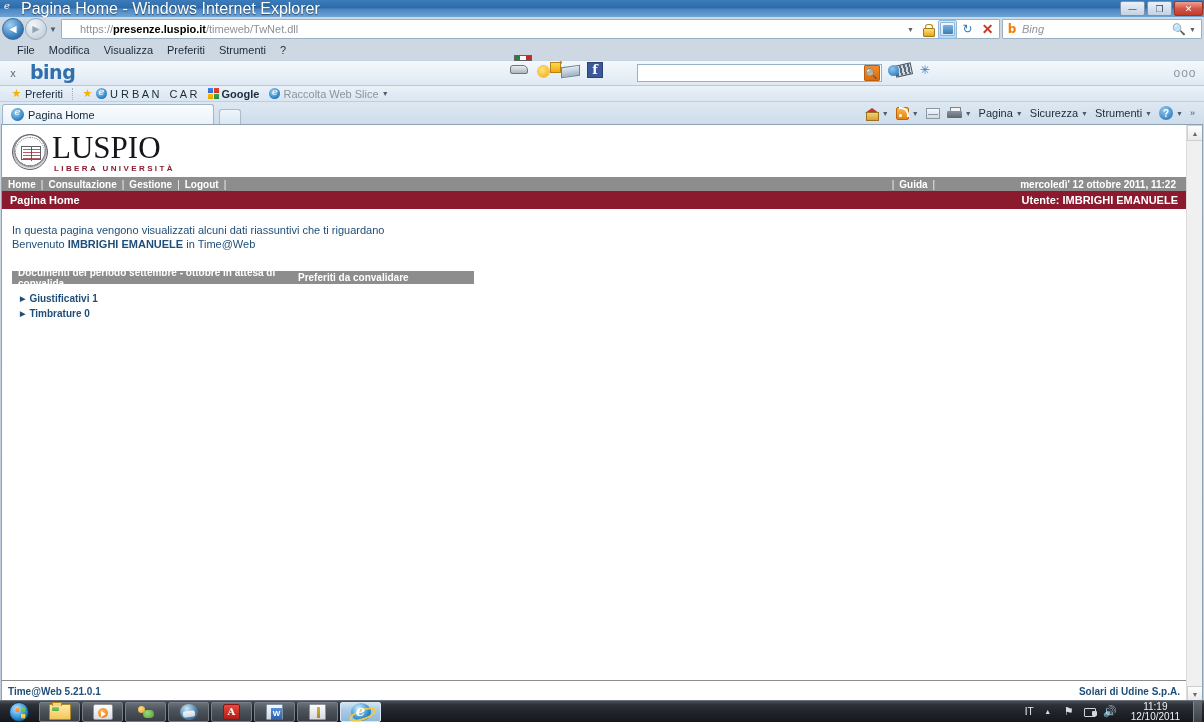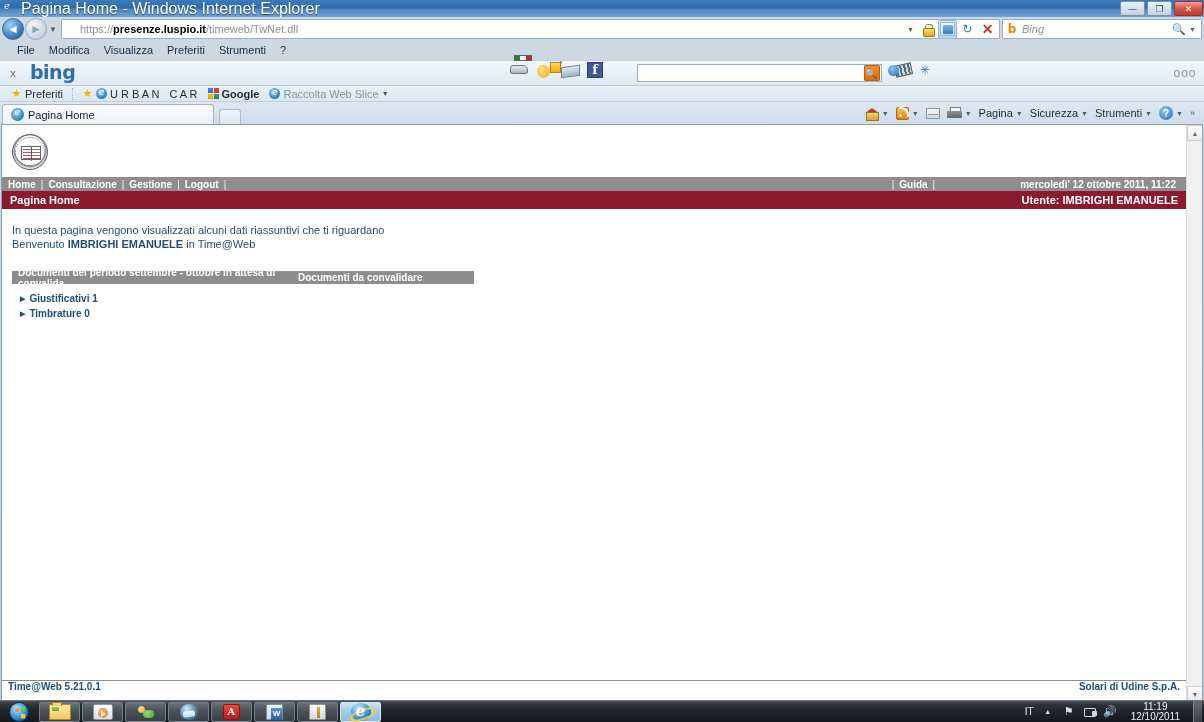--- a/index.html
+++ b/index.html
@@ -280,21 +280,21 @@
     padding: 2px 0 2px 8px;
   }
   .treeitem .tri {
     color:#1f4e79; font-size:7px; line-height:7px; flex:none;
   }
 
   
   .pagefooter {
     position:absolute; left:0; right:0; bottom:0; height: 22px;
     border-top: 1px solid #8d8d8d;
-    display:flex; align-items:flex-start;
+    display:flex; align-items:center;
     font-size: 10px; font-weight:bold; color:#1f4e79;
     padding: 0 6px;
   }
   .pagefooter .right { margin-left:auto; }
 
   
   .vscroll {
     position:absolute; right:0; top:0; width:16px; bottom:0;
     background:#f0f0f0; border-left:1px solid #dcdcdc;
   }
@@ -679,20 +679,24 @@
 
   <div class="viewport">
     <div class="page">
 
       <div class="logoband">
         <div class="logo-wrap">
           <span class="crest">
             <span class="ring"></span>
             <span class="book"></span>
           </span>
+          <span class="wordmark">
+            <div class="big">LUSPIO</div>
+            <div class="small">LIBERA UNIVERSITÀ</div>
+          </span>
         </div>
       </div>
 
       <div class="navstrip">
         <a href="#">Home</a>
         <span class="nsep">|</span>
         <a href="#">Consultazione</a>
         <span class="nsep">|</span>
         <a href="#">Gestione</a>
         <span class="nsep">|</span>
@@ -727,21 +731,21 @@
                 <span>Giustificativi 1</span>
               </div>
               <div class="treeitem">
                 <span class="tri">▶</span>
                 <span>Timbrature 0</span>
               </div>
             </div>
           </div>
 
           <div class="panel-b">
-            <div class="panelhdr">Documenti da convalidare</div>
+            <div class="panelhdr">Preferiti da convalidare</div>
           </div>
         </div>
       </div>
 
       <div class="pagefooter">
         <span>Time@Web 5.21.0.1</span>
         <span class="right">Solari di Udine S.p.A.</span>
       </div>
     </div>
 

